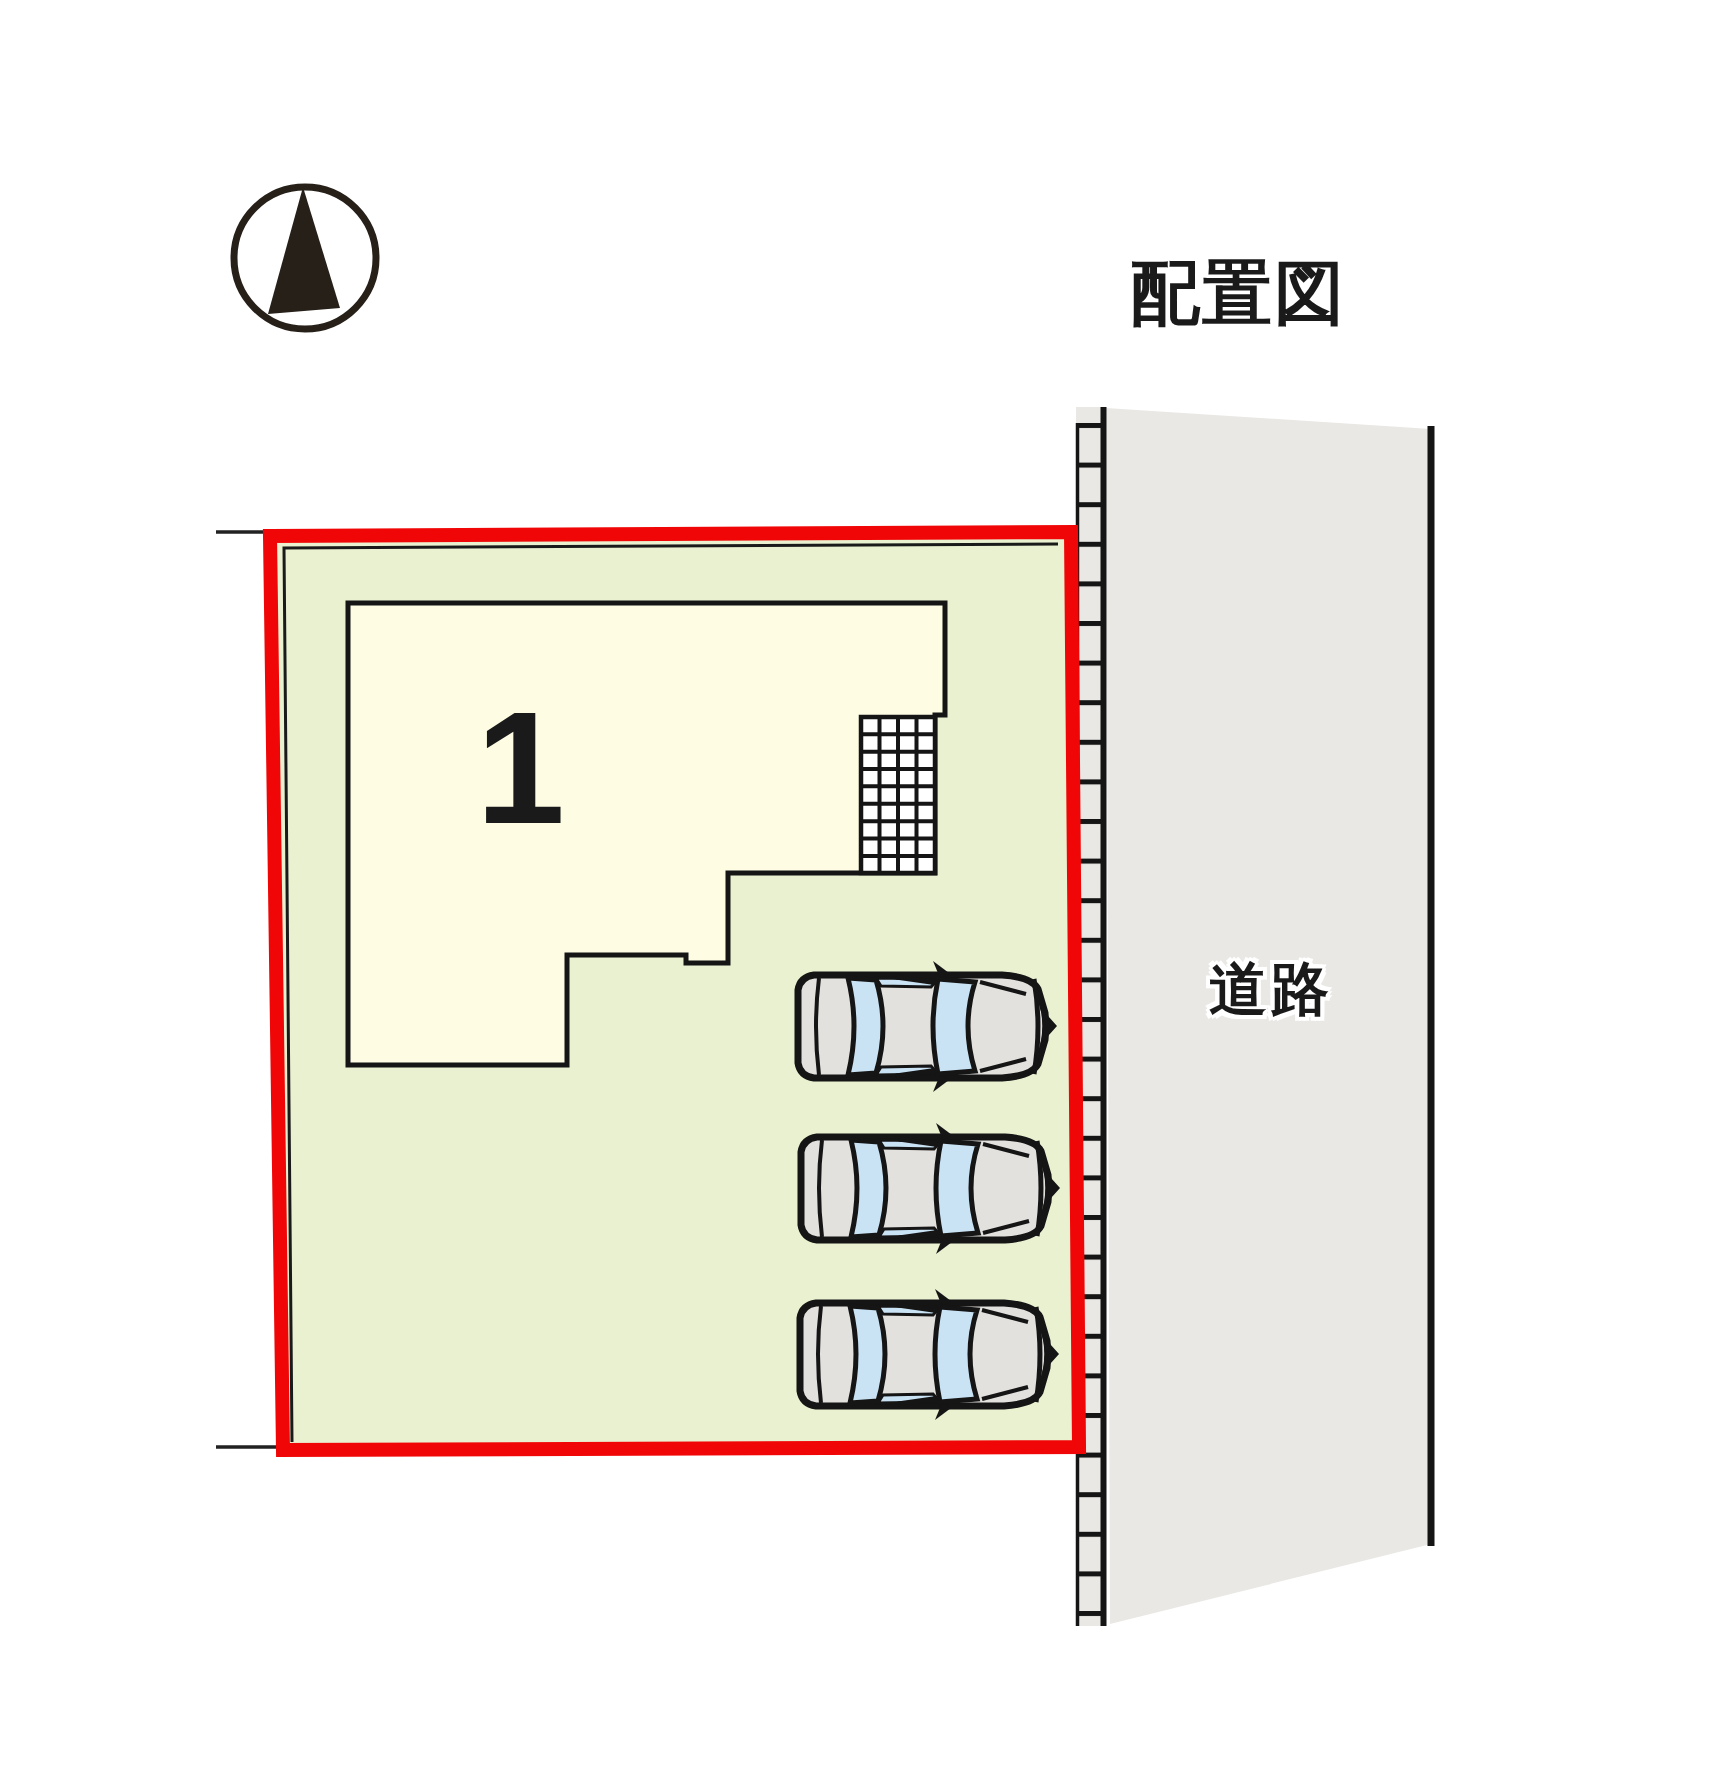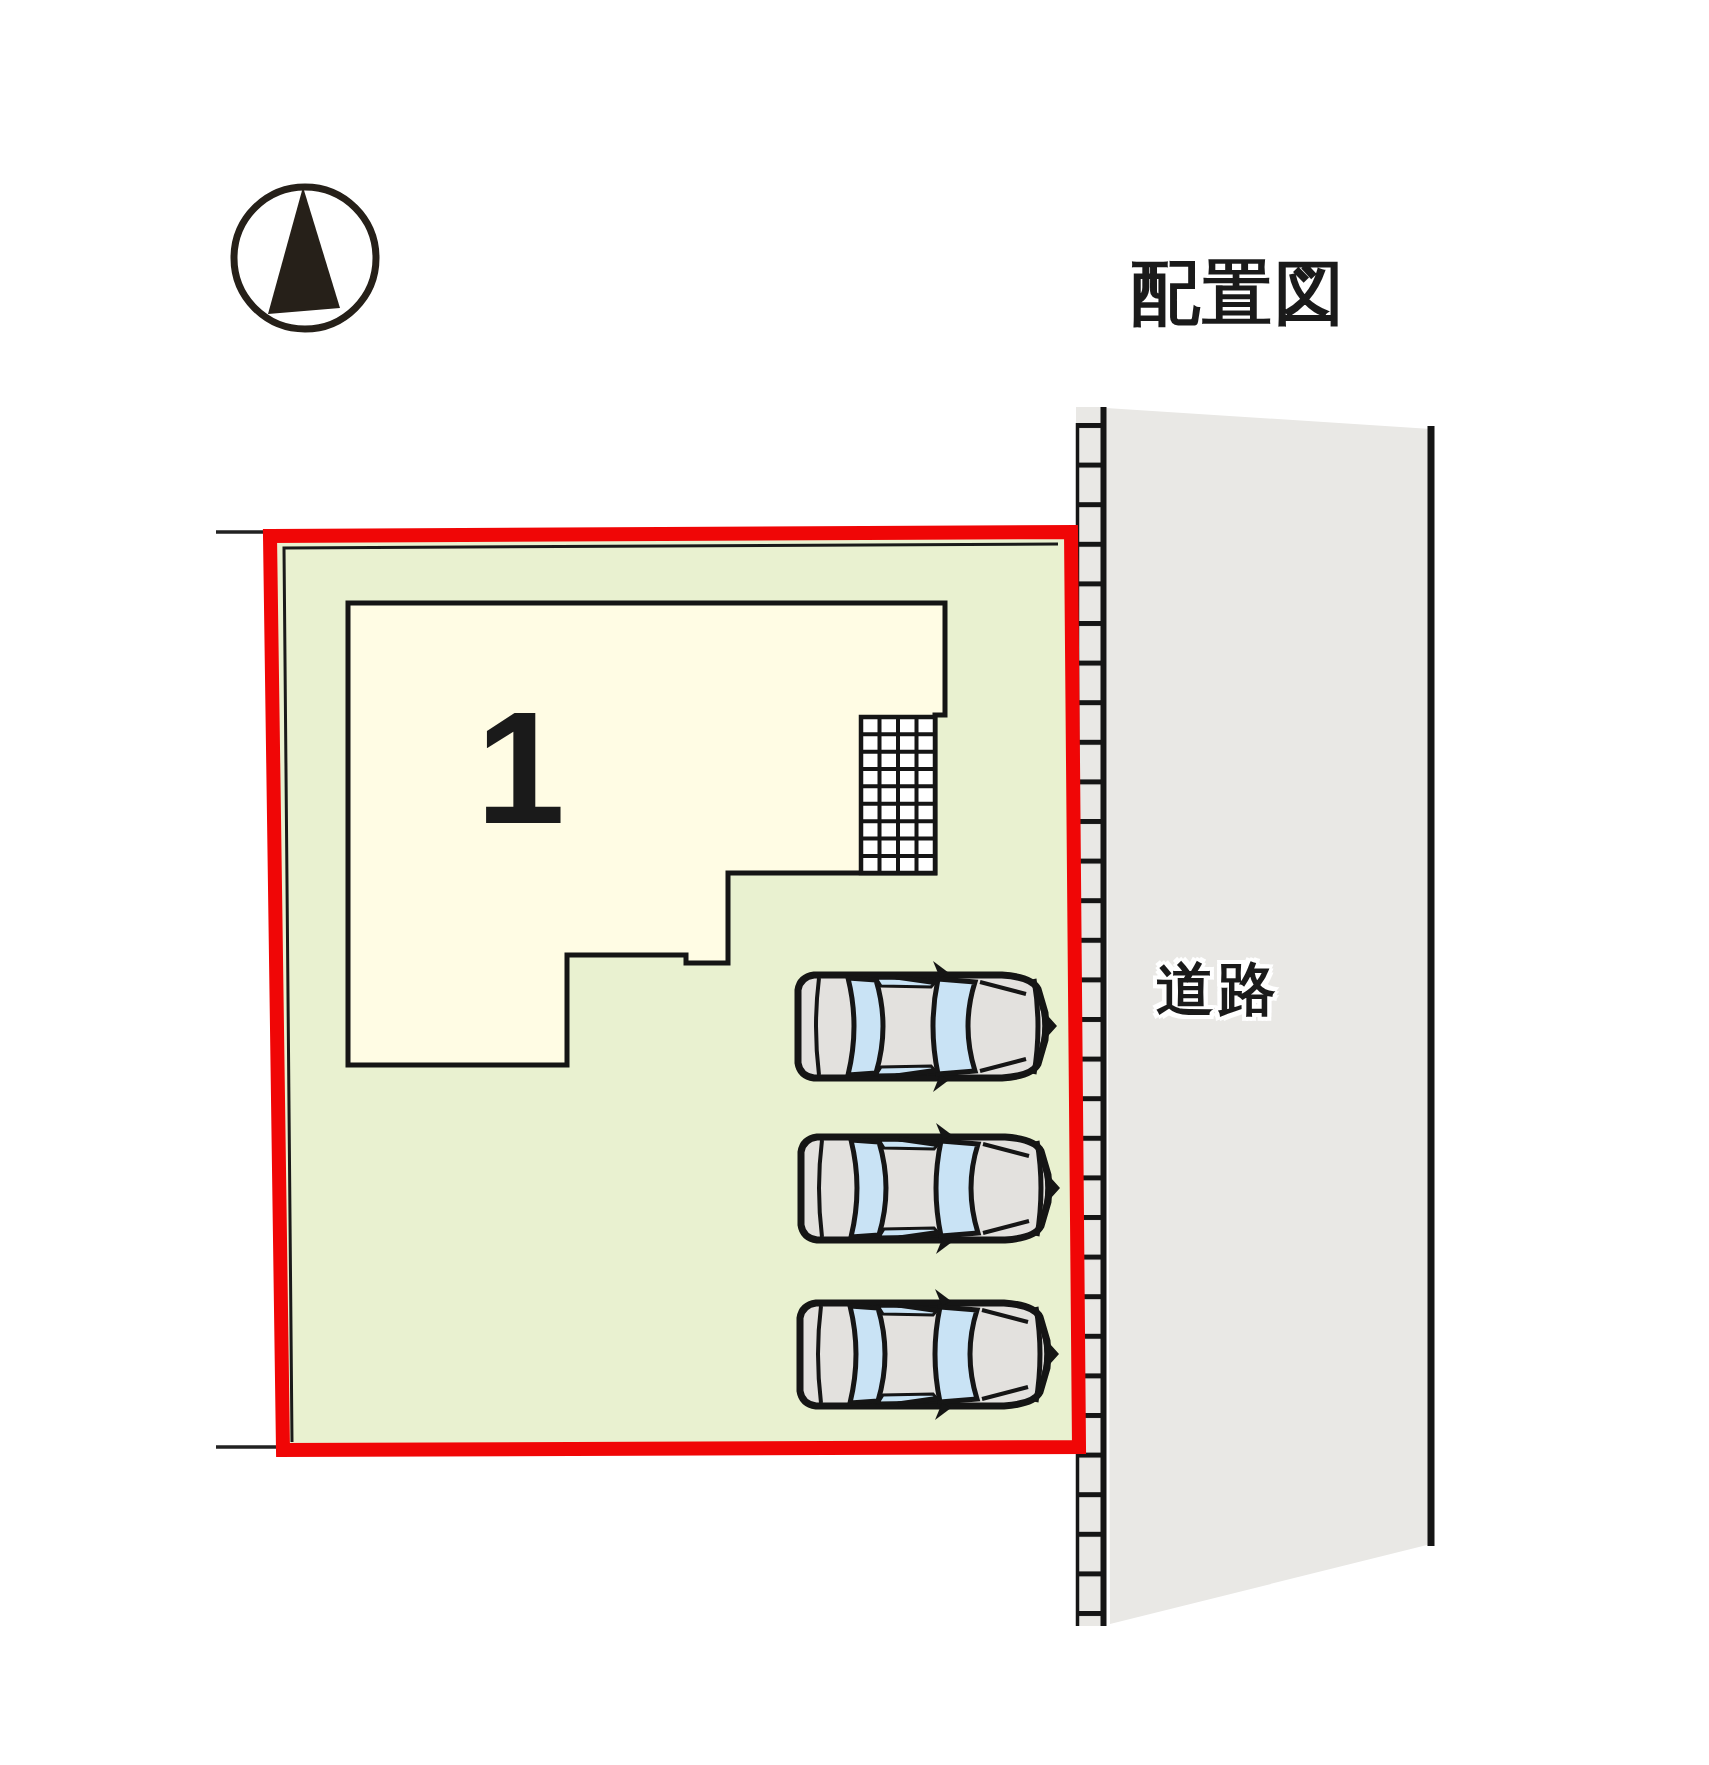--- a/index.html
+++ b/index.html
@@ -8,21 +8,21 @@
     width:1709px;height:1765px;
     background:#ffffff;
     font-family:"Liberation Sans","DejaVu Sans",sans-serif;
     overflow:hidden;
     margin-top:40px;
   }
   #plan-svg{position:absolute;left:0;top:0;}
   .label{position:absolute;color:#1a1a1a;font-weight:900;line-height:1;white-space:nowrap;}
   #page-title{left:1130px;top:218px;font-size:70px;letter-spacing:2px;}
   #road-label{
-    left:1156px;top:920px;width:230px;text-align:left;font-size:58px;letter-spacing:4px;
+    left:1156px;top:920px;width:230px;text-align:center;font-size:58px;letter-spacing:4px;
     text-shadow:-4px -4px 0 #fff,4px -4px 0 #fff,-4px 4px 0 #fff,4px 4px 0 #fff,
                  0 -4px 0 #fff,0 4px 0 #fff,-4px 0 0 #fff,4px 0 0 #fff;
   }
   #building-label{
     left:476px;top:648px;display:flex;align-items:baseline;gap:6px;
     text-shadow:-3px -3px 0 #fffce4,3px -3px 0 #fffce4,-3px 3px 0 #fffce4,3px 3px 0 #fffce4;
   }
   #building-label .num{font-size:160px;}
   #building-label .suffix{font-size:78px;}
 </style>

